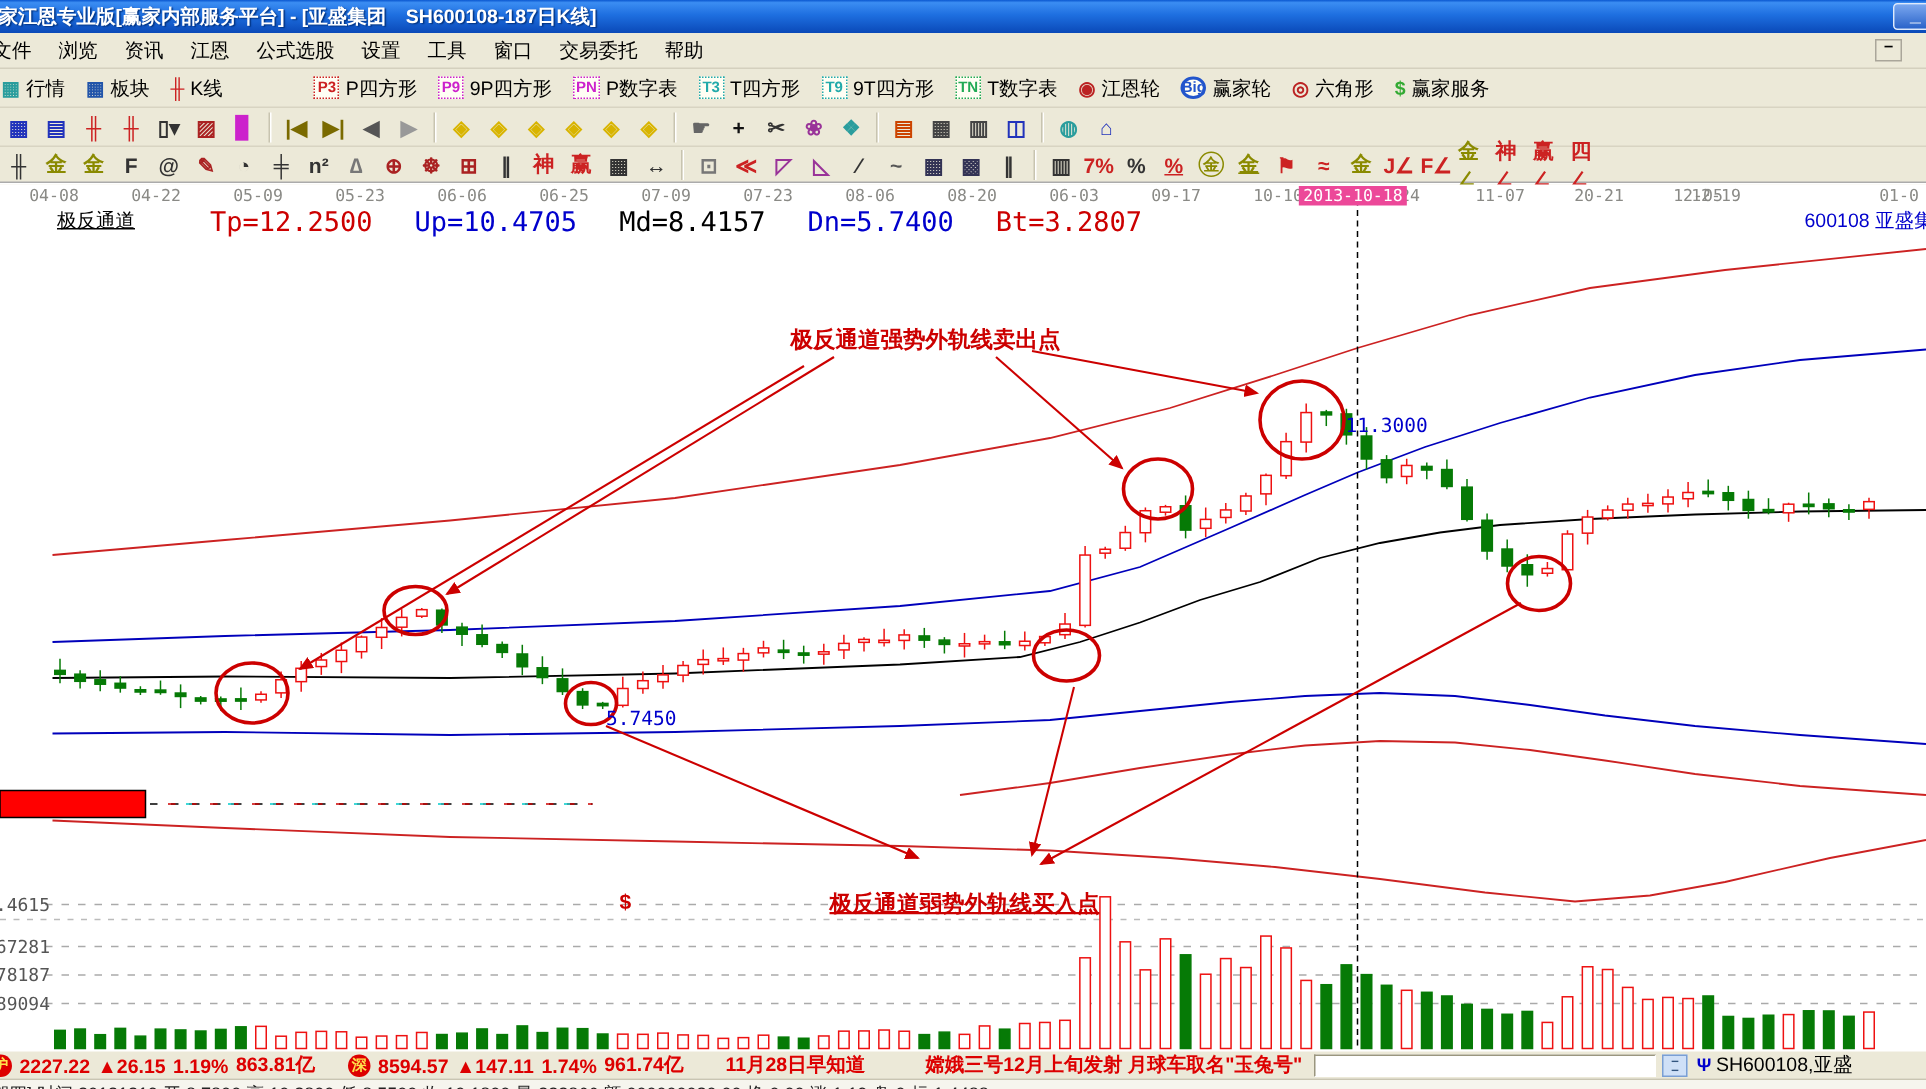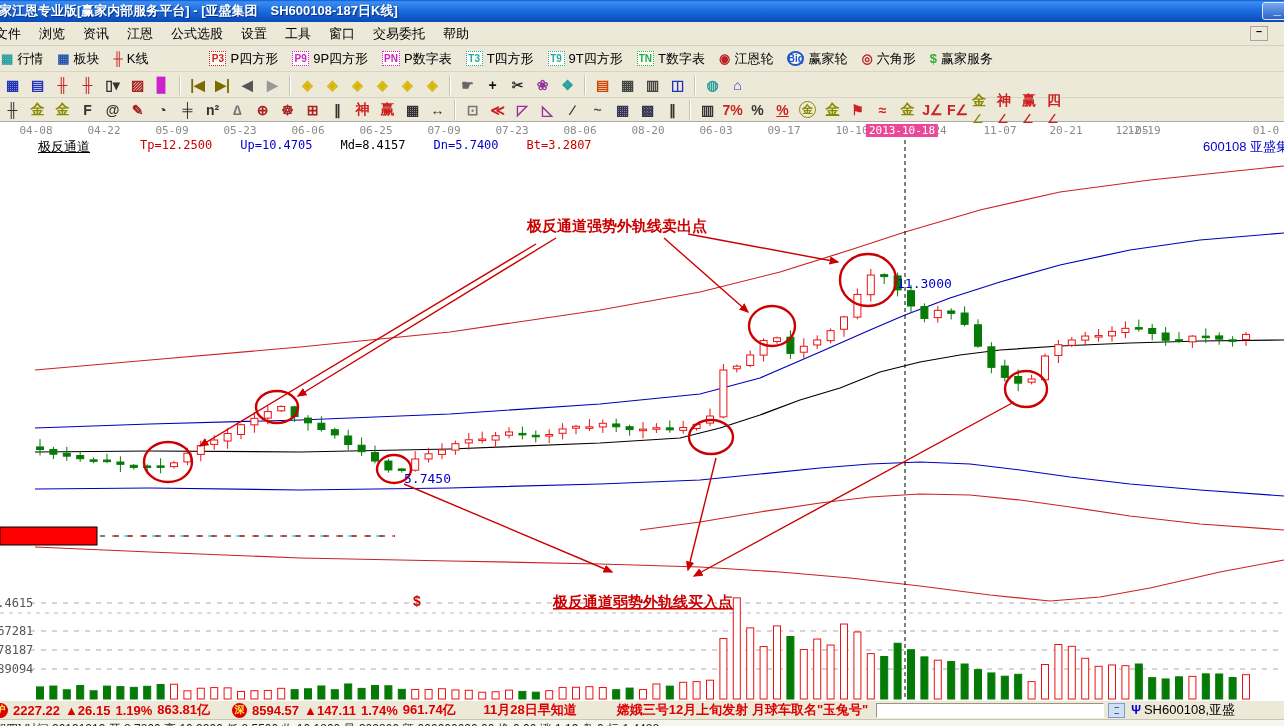--- a/index.html
+++ b/index.html
@@ -46,21 +46,21 @@
 
   
   #chart { position:absolute; left:0; top:123px; width:1284px; height:577px; background:#ffffff; overflow:hidden; }
   #chart svg { position:absolute; left:0; top:0; }
   #dates { position:absolute; left:0; top:0; width:1284px; height:15px; font-size:11px; color:#8a8a86;
     font-family:"DejaVu Sans Mono", monospace; }
   #dates span { position:absolute; top:1px; transform:translateX(-50%); white-space:nowrap; }
   #dates .hl { background:#ec4899; color:#ffffff; padding:0 3px; z-index:3; }
   #indrow { position:absolute; left:0; top:15px; width:1284px; height:17px; font-size:13px; }
   #indrow b { position:absolute; left:38px; color:#000; font-weight:normal; text-decoration:underline; }
-  #indrow .vals { position:absolute; left:140px; display:flex; gap:28px; font-family:"DejaVu Sans Mono", monospace; font-size:12px; }
+  #indrow .vals { position:absolute; left:140px; display:flex; gap:28px; font-family:"DejaVu Sans Mono", monospace; font-size:18px; }
   #symlab { position:absolute; right:-18px; top:15px; color:#0000cc; font-size:13px; white-space:nowrap; }
 
   
   #statusbar { position:absolute; left:0; top:700px; width:1284px; height:19px; background:#ece9d8;
     border-top:1px solid #fff; display:flex; align-items:center; font-size:13px; color:#dd0000; font-weight:bold; white-space:nowrap; overflow:hidden; }
   .idxbadge { display:inline-flex; align-items:center; justify-content:center; width:15px; height:15px; border-radius:50%;
     background:#dd0000; color:#ffe34d; font-size:10px; font-weight:bold; flex:0 0 auto; }
   #statusbar .seg { display:flex; align-items:center; gap:5px; }
   #statusbar .fieldwhite { width:228px; height:15px; background:#fff; border:1px solid #9a967f; border-right-color:#fff; border-bottom-color:#fff; margin-left:8px; }
   #split-btn { width:17px; height:15px; background:#cfe0f7; border:1px solid #7a9fd4; color:#33557f; font-size:9px; line-height:6px; text-align:center; margin-left:4px; }

